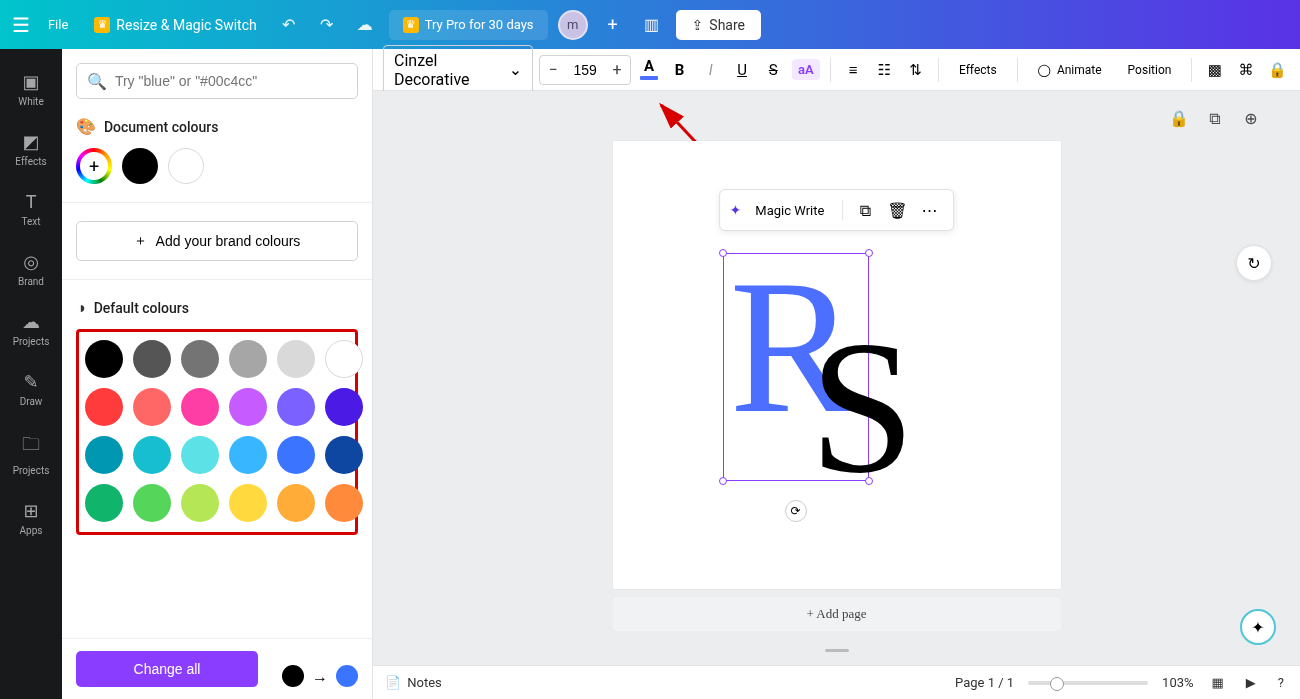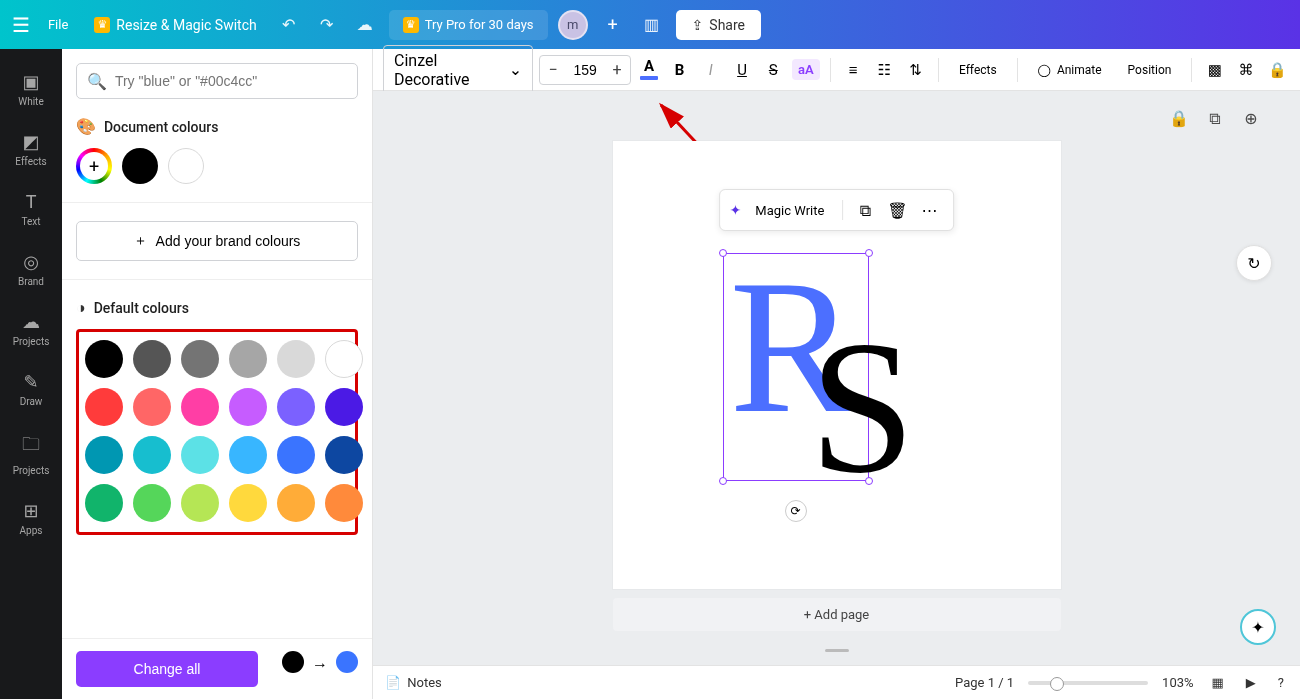--- a/index.html
+++ b/index.html
@@ -34,21 +34,21 @@
     .swatch { width: 36px; height: 36px; border-radius: 50%; cursor: pointer; }
     .swatch.addnew { background: conic-gradient(red,orange,yellow,green,cyan,blue,magenta,red); position: relative; }
     .swatch.addnew::after { content: "+"; position: absolute; top: 4px; left: 4px; right: 4px; bottom: 4px; background: #fff; border-radius: 50%; display: flex; align-items: center; justify-content: center; font-size: 18px; }
     .swatch.ring { border: 1px solid #d9d9d9; }
     .divider { border: none; border-top: 1px solid #eee; margin: 18px -14px; }
     .brand-btn { width: 100%; border: 1px solid #d0d2d6; background: #fff; border-radius: 5px; padding: 10px; font-size: 14px; display: flex; align-items: center; justify-content: center; gap: 8px; cursor: pointer; }
     .solid-box { border: 3px solid #d60000; border-radius: 4px; padding: 8px 6px 10px 6px; margin-top: 8px; }
     .solid-label { font-size: 12px; color: #7a7a7a; margin: 0 0 6px 2px; }
     .color-grid { display: grid; grid-template-columns: repeat(6, 38px); gap: 10px; }
     .cdot { width: 38px; height: 38px; border-radius: 50%; cursor: pointer; }
-    .panel-footer { border-top: 1px solid #eee; padding: 12px 14px; display: flex; align-items: flex-start; gap: 24px; }
+    .panel-footer { border-top: 1px solid #eee; padding: 12px 14px; display: flex; align-items: flex-end; gap: 24px; }
     .changeall { flex: 1; background: #8b3dff; color: #fff; border: none; border-radius: 5px; padding: 10px; font-size: 14px; cursor: pointer; }
     .from-to { display: flex; align-items: center; gap: 8px; }
     .minidot { width: 22px; height: 22px; border-radius: 50%; }
 
     
     .editor-toolbar { position: absolute; top: 49px; left: 373px; right: 0; height: 42px; background: #fff; border-bottom: 1px solid #e3e3e3; display: flex; align-items: center; padding: 0 10px; gap: 6px; }
     .font-select { display: flex; align-items: center; gap: 26px; border: 1px solid #d0d2d6; border-radius: 4px; padding: 5px 10px; font-size: 16px; cursor: pointer; min-width: 140px; justify-content: space-between; }
     .font-size-group { display: flex; align-items: center; border: 1px solid #d0d2d6; border-radius: 4px; height: 30px; }
     .font-size-group .pmbtn { width: 26px; text-align: center; cursor: pointer; font-size: 16px; color: #444; }
     .font-size-group input { border: none; width: 38px; text-align: center; font-size: 14px; outline: none; }
@@ -71,21 +71,21 @@
     .float-toolbar .fsep { width: 1px; height: 20px; background: #e3e3e3; margin: 0 4px; }
     .selection-box { position: absolute; top: 112px; left: 110px; width: 146px; height: 228px; border: 1px solid #8b3dff; }
     .handle { position: absolute; width: 8px; height: 8px; background: #fff; border: 1px solid #8b3dff; border-radius: 50%; }
     .handle.tl { top: -5px; left: -5px; } .handle.tr { top: -5px; right: -5px; }
     .handle.bl { bottom: -5px; left: -5px; } .handle.br { bottom: -5px; right: -5px; }
     .bigR { font-family: Georgia, serif; font-size: 190px; color: #4c6fff; position: absolute; top: -16px; left: 6px; font-weight: 400; }
     .bigS { font-family: Georgia, serif; font-size: 190px; color: #000; position: absolute; top: 44px; left: 86px; font-weight: 400; }
     .nameband { position: absolute; top: 104px; left: -12px; right: -90px; background: #e8e8e8; font-size: 13px; letter-spacing: 10px; padding: 3px 0; text-align: center; font-family: Georgia, serif; }
     .rotate-handle { position: absolute; bottom: -42px; left: 50%; transform: translateX(-50%); width: 22px; height: 22px; border: 1px solid #ccc; background: #fff; border-radius: 50%; display: flex; align-items: center; justify-content: center; font-size: 12px; }
     .arrow-svg { position: absolute; top: 6px; left: 280px; pointer-events: none; }
-    .add-page { position: absolute; bottom: 34px; left: 50%; transform: translateX(-50%); width: 448px; background: #f1f2f4; text-align: center; padding: 9px; font-size: 13px; color: #444; border-radius: 4px; cursor: pointer; }
+    .add-page { position: absolute; bottom: 34px; left: 50%; transform: translateX(-50%); width: 448px; background: #f1f2f4; text-align: center; padding: 9px; font-size: 13px; color: #444; border-radius: 4px; cursor: pointer; font-family: Liberation Serif, serif; }
     .comment-fab { position: absolute; top: 154px; right: 28px; width: 36px; height: 36px; border-radius: 50%; background: #fff; border: 1px solid #e0e0e0; display: flex; align-items: center; justify-content: center; cursor: pointer; box-shadow: 0 1px 4px rgba(0,0,0,0.08); }
     .magic-fab { position: absolute; bottom: 20px; right: 24px; width: 36px; height: 36px; border-radius: 50%; background: #fff; border: 2px solid #4fc6d8; display: flex; align-items: center; justify-content: center; cursor: pointer; }
     .page-handle { position: absolute; bottom: 10px; left: 50%; transform: translateX(-50%); width: 44px; height: 10px; display: flex; align-items: center; justify-content: center; }
     .page-handle::before { content: ""; width: 24px; height: 3px; background: #bbb; border-radius: 2px; }
 
     
     .bottombar { position: absolute; left: 373px; right: 0; bottom: 0; height: 34px; background: #fff; border-top: 1px solid #e3e3e3; display: flex; align-items: center; padding: 0 12px; gap: 14px; font-size: 13px; color: #333; }
     .notes { display: flex; align-items: center; gap: 6px; cursor: pointer; }
     .bottombar .spacer { flex: 1; }
     .zoom-slider { width: 120px; height: 4px; background: #ddd; border-radius: 2px; position: relative; }

